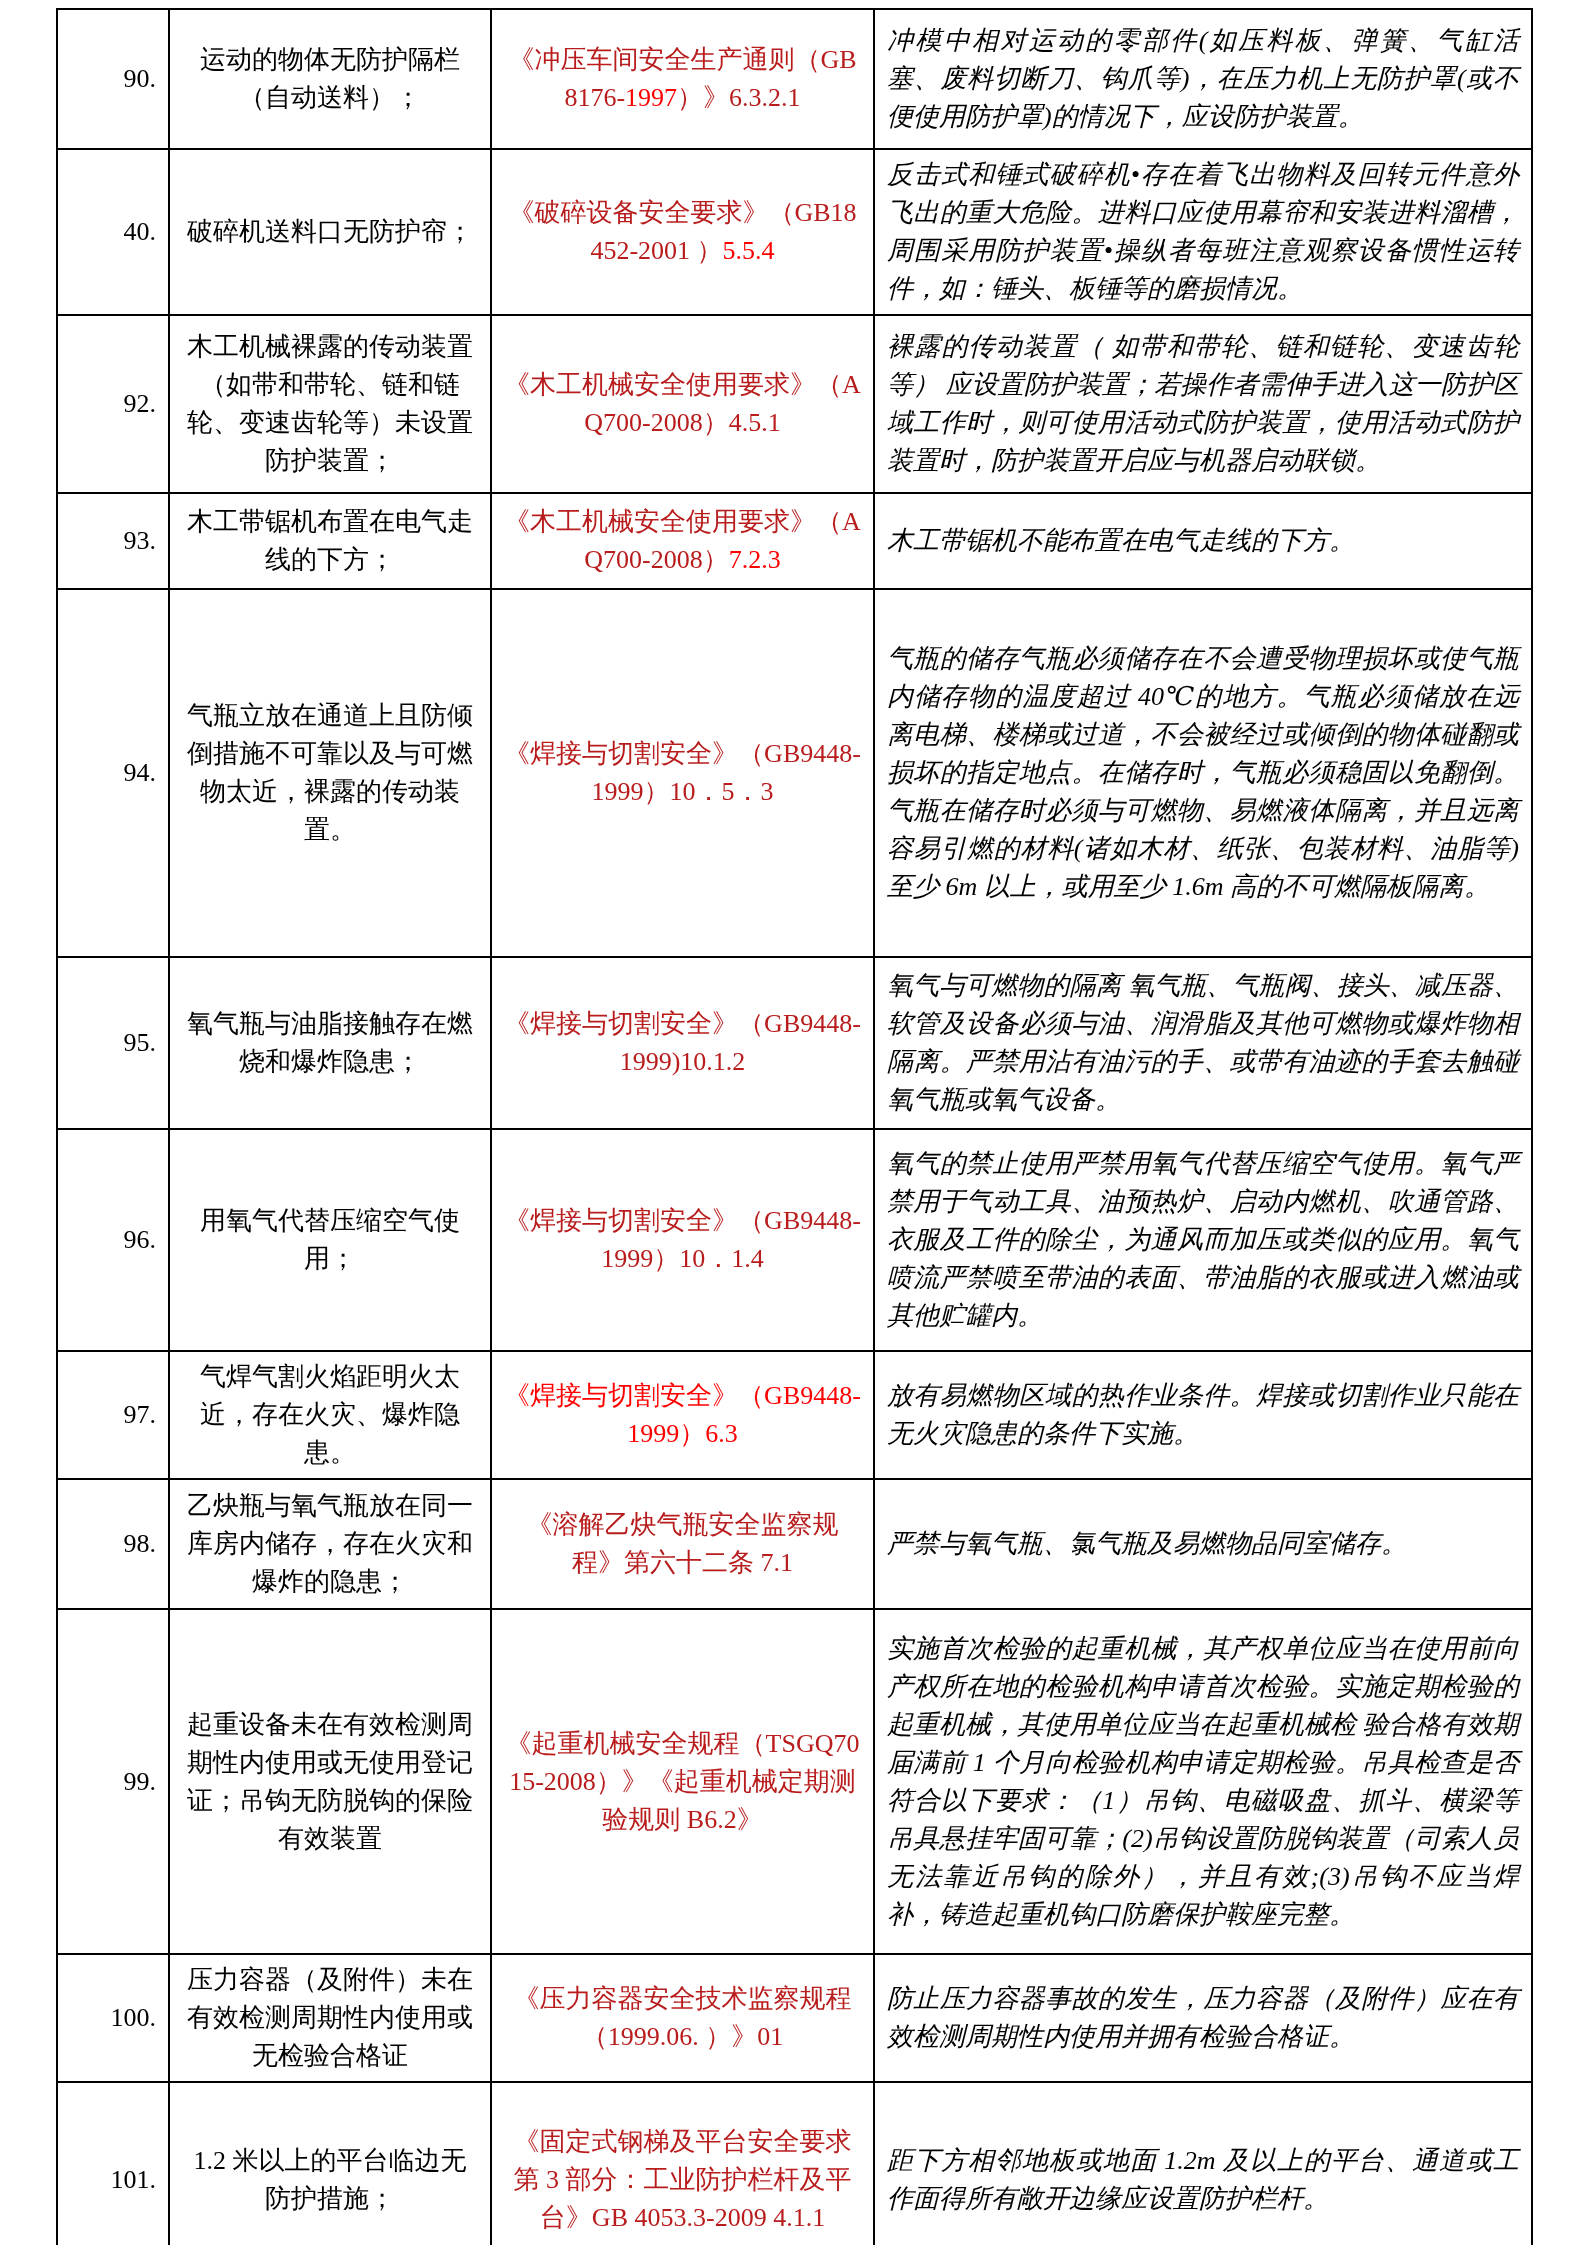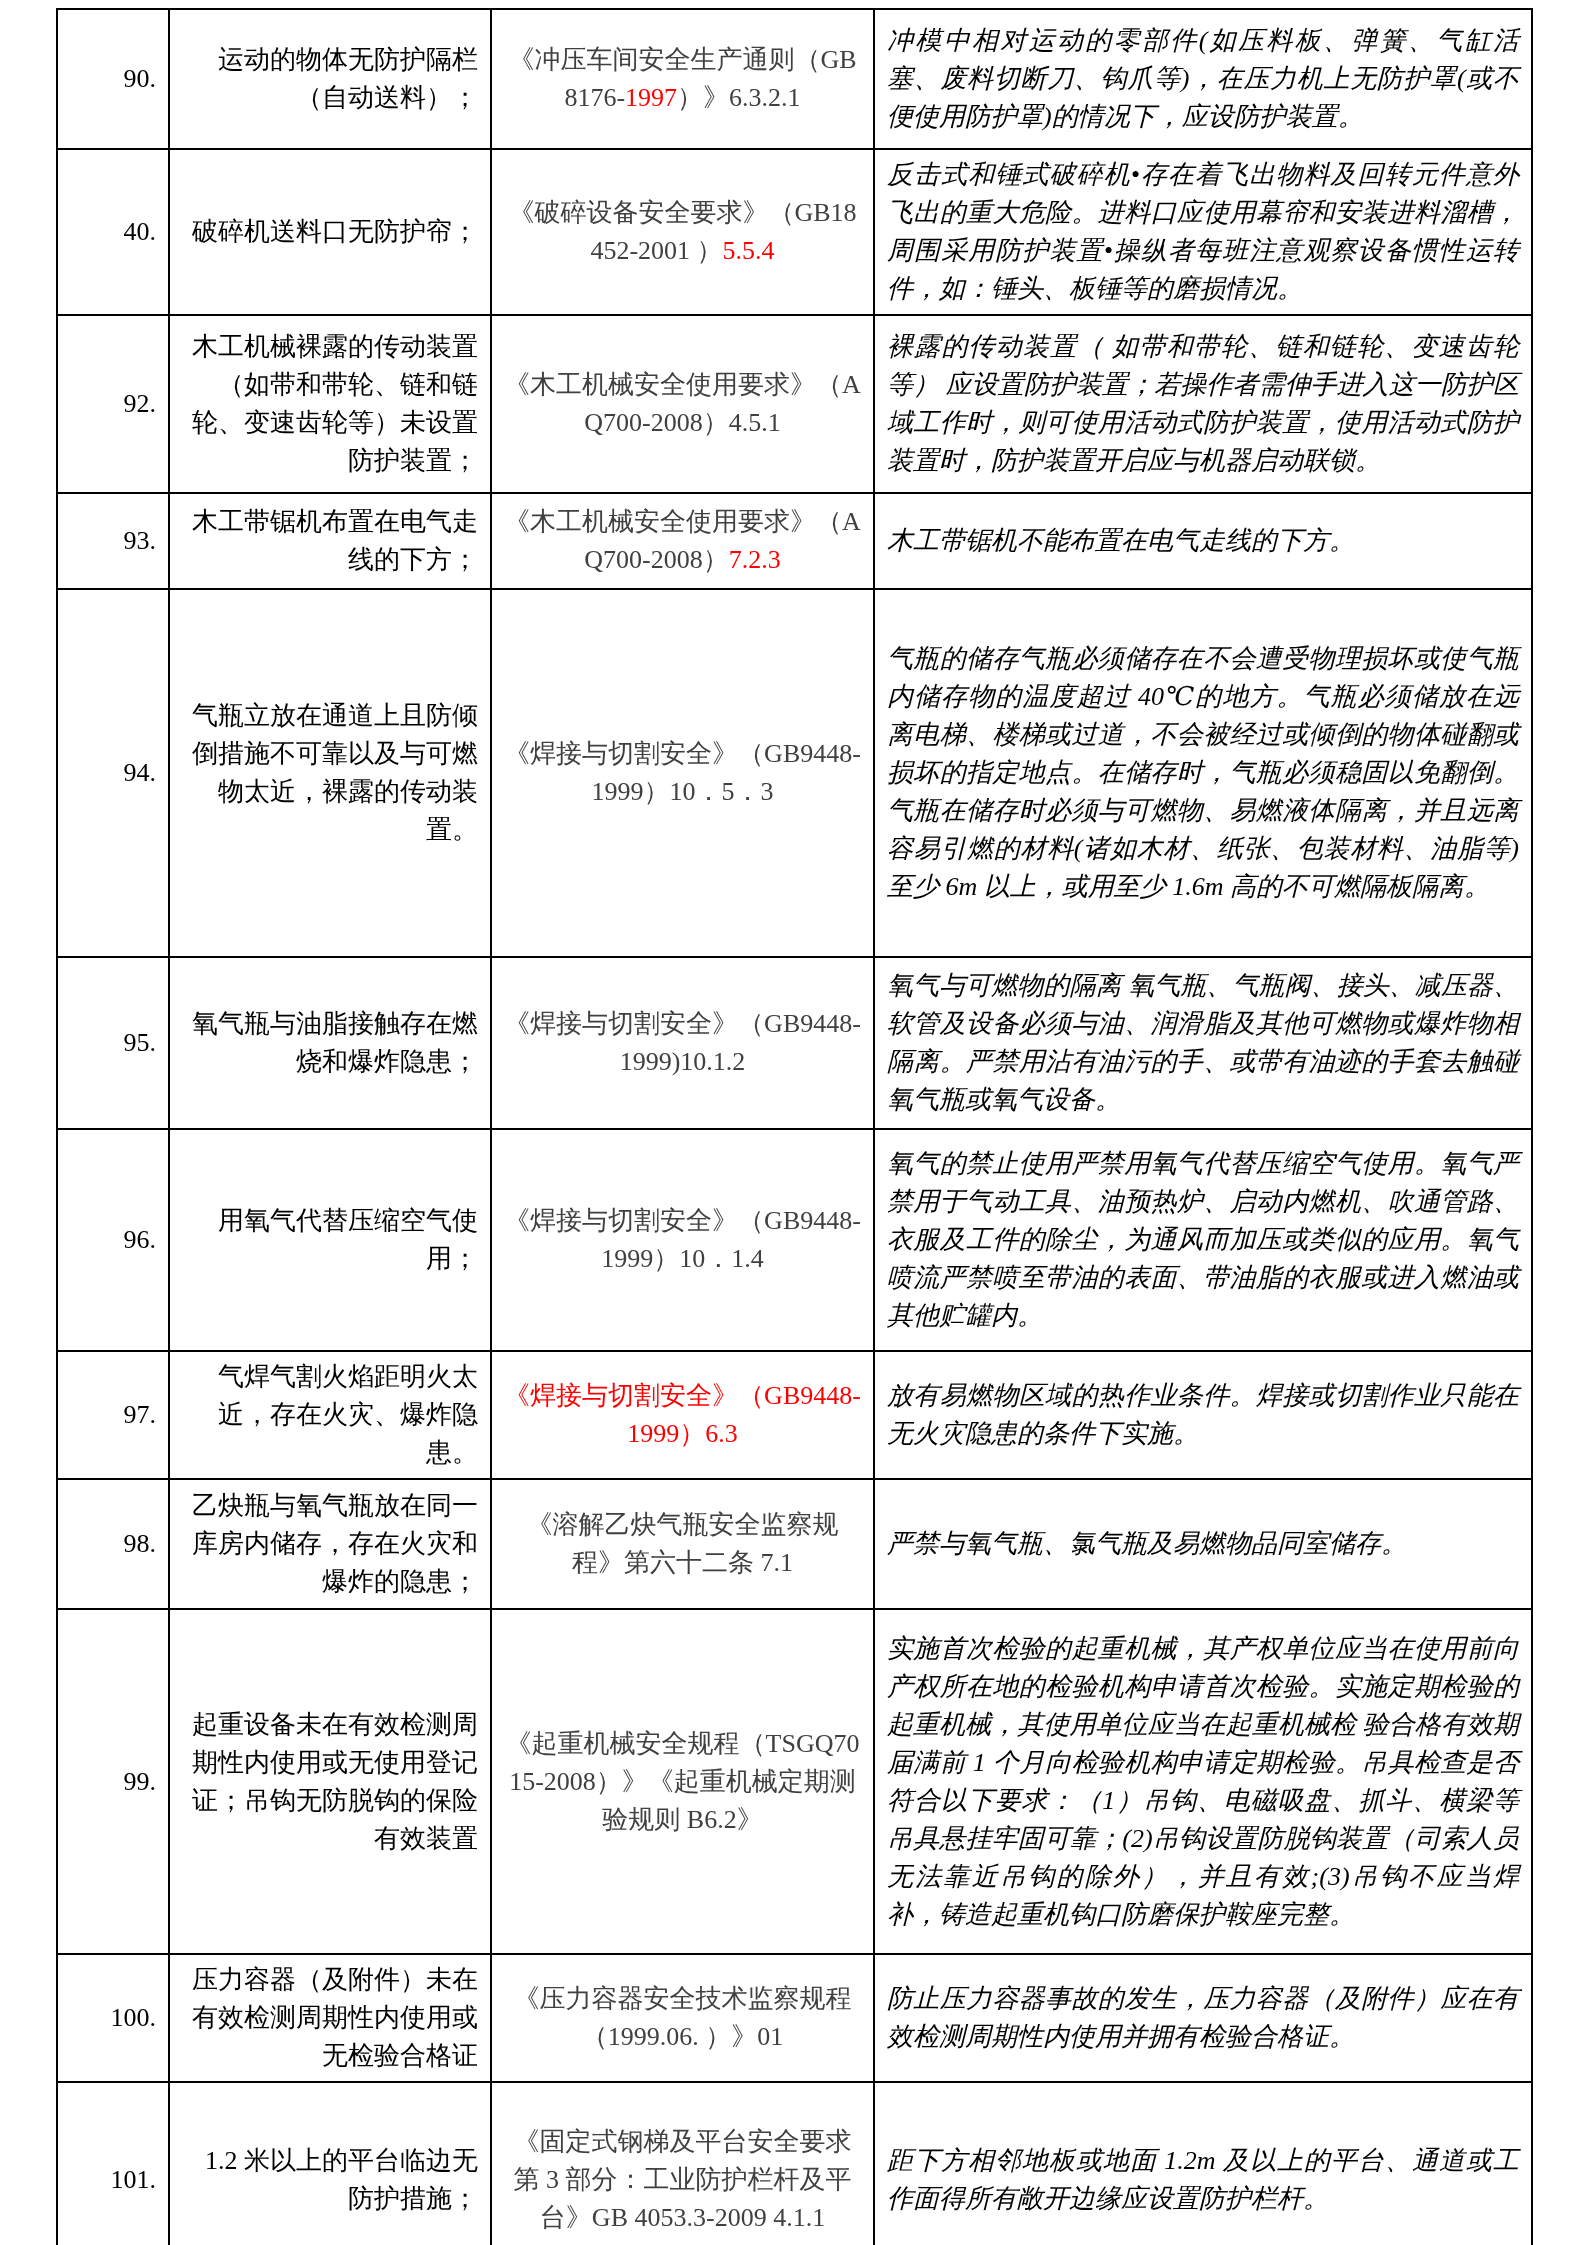--- a/index.html
+++ b/index.html
@@ -31,37 +31,37 @@
     vertical-align: middle;
     padding: 6px 12px;
     word-break: break-all;
     overflow: hidden;
   }
   td.cell-no {
     text-align: right;
     padding: 6px 4px;
   }
   td.cell-issue {
-    text-align: right;
+    text-align: center;
     padding-left: 20px;
     padding-right: 18px;
   }
   td.cell-std {
     text-align: center;
     padding-left: 10px;
     padding-right: 10px;
   }
   td.cell-detail {
     text-align: justify;
     padding-left: 12px;
     padding-right: 12px;
     font-style: italic;
   }
   .seg-red { color: #ff0000; }
-  .seg-black { color: #404040; }
+  .seg-black { color: #b91c1c; }
 </style>
 </head>
 <body>
 
 <div class="page">
   <table class="hazard-table">
     <colgroup>
       <col style="width:112px">
       <col style="width:322px">
       <col style="width:383px">

